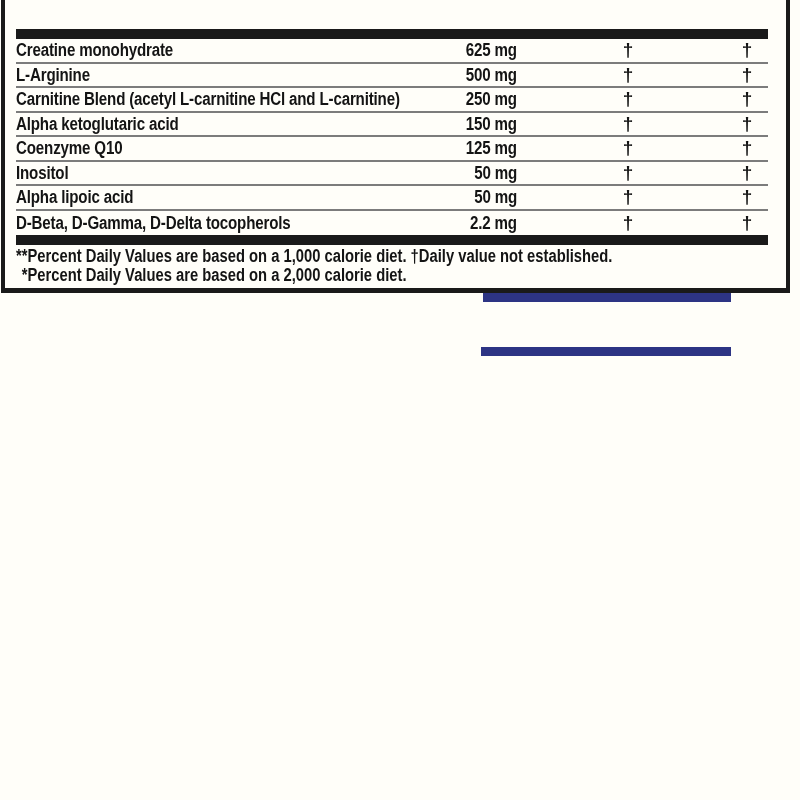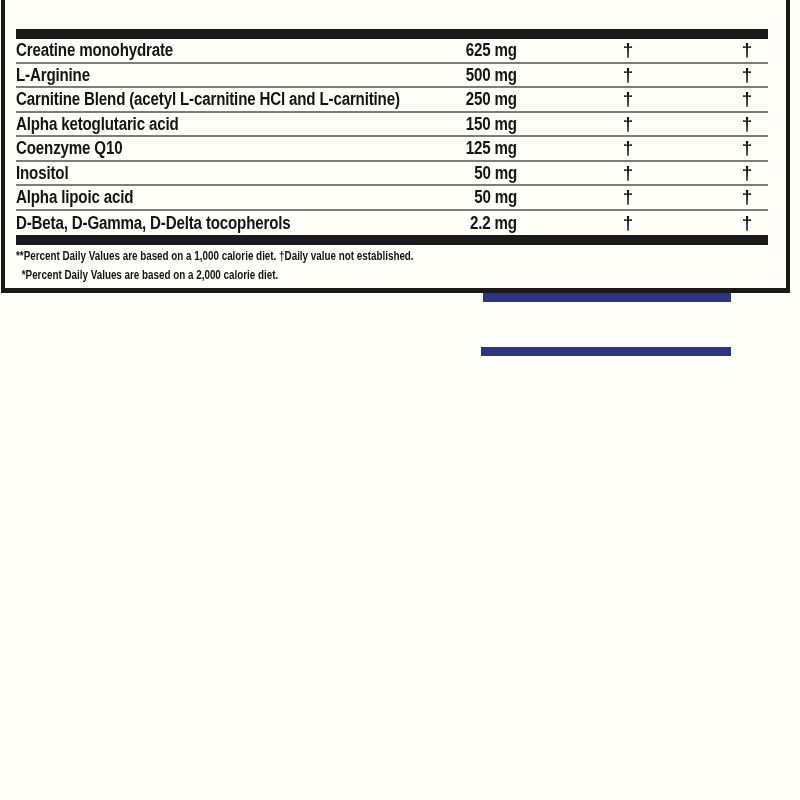--- a/index.html
+++ b/index.html
@@ -45,21 +45,21 @@
     position:absolute; right:251px; top:50%;
     transform:translateY(-50%) scaleX(0.84);
     transform-origin:right center;
     white-space:nowrap;
     font-size:18px; font-weight:bold; letter-spacing:-0.2px;
   }
   .dv { position:absolute; top:50%; transform:translate(-50%,-50%); font-size:19px; font-weight:bold; }
   .dv1 { left:612px; }
   .dv2 { left:731px; }
 
-  .footnotes { margin-top:2px; font-size:12px; font-weight:bold; line-height:19px; }
+  .footnotes { margin-top:2px; font-size:18px; font-weight:bold; line-height:19px; }
   .fn { transform:scaleX(0.82); transform-origin:left center; white-space:nowrap; }
   .fn2 { padding-left:7px; }
 
   
   .blue-bar { position:absolute; height:9px; }
   .blue-bar.bar1 { left:483px; top:293px; width:248px; }
   .blue-bar.bar2 { left:481px; top:347px; width:250px; }
 
   .other { position:absolute; left:16px; top:306px; font-size:17.5px; font-weight:bold; line-height:20px; }
   .other .line { transform:scaleX(0.80); transform-origin:left top; white-space:nowrap; }

